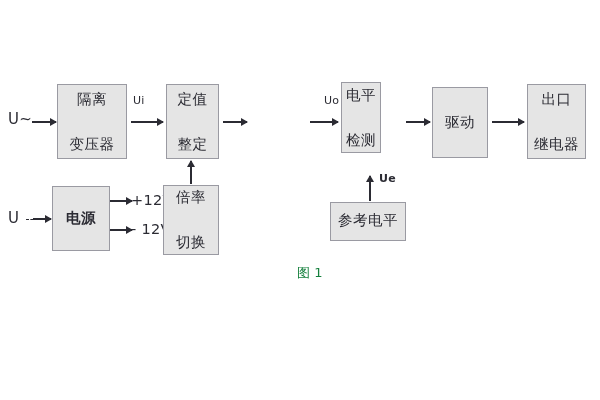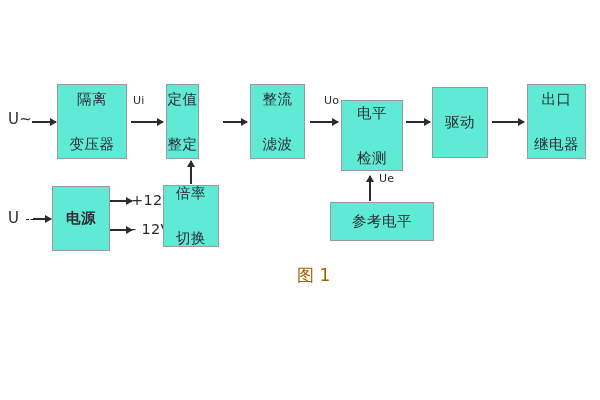--- a/index.html
+++ b/index.html
@@ -15,21 +15,21 @@
     position: relative;
     width: 600px;
     height: 400px;
     background: #ffffff;
     overflow: hidden;
   }
   .box {
     position: absolute;
     box-sizing: border-box;
     border: 1.3px solid #9a9aa2;
-    background: #5eead4;
+    background: #e5e5e5;
     display: flex;
     flex-direction: column;
     align-items: center;
     justify-content: center;
     color: #2b2b33;
     font-size: 14.5px;
     line-height: 1.15;
   }
   .box .ln {
     display: block;
@@ -44,23 +44,23 @@
   }
   .lbl {
     position: absolute;
     font-size: 11px;
     white-space: nowrap;
     color: #2b2b33;
     letter-spacing: 0.3px;
   }
   .caption {
     position: absolute;
-    font-size: 17px;
+    font-size: 13px;
     white-space: nowrap;
-    color: #a16207;
+    color: #15803d;
   }
   
   .arrow-r {
     position: absolute;
     height: 2px;
     background: #2b2b33;
   }
   .arrow-r::after {
     content: "";
     position: absolute;
@@ -102,36 +102,32 @@
   <div class="arrow-r" style="left:32px; top:121px; width:24px;"></div>
 
   <div class="box" style="left:57px; top:84px; width:70px; height:75px;">
     <span class="ln">隔离</span>
     <span class="ln">变压器</span>
   </div>
 
   <div class="lbl" style="left:133px; top:94px;">Ui</div>
   <div class="arrow-r" style="left:131px; top:121px; width:32px;"></div>
 
-  <div class="box" style="left:166px; top:84px; width:33px; height:75px;">
+  <div class="box" style="left:166px; top:84px; width:53px; height:75px;">
     <span class="ln">定值</span>
     <span class="ln">整定</span>
   </div>
 
   <div class="arrow-r" style="left:223px; top:121px; width:24px;"></div>
 
-  <div class="box" style="left:250px; top:84px; width:55px; height:75px;">
-    <span class="ln">整流</span>
-    <span class="ln">滤波</span>
-  </div>
 
   <div class="lbl" style="left:324px; top:94px;">Uo</div>
   <div class="arrow-r" style="left:310px; top:121px; width:28px;"></div>
 
-  <div class="box" style="left:341px; top:100px; width:62px; height:71px;align-items:center;">
+  <div class="box" style="left:341px; top:82px; width:40px; height:71px;align-items:center;">
     <span class="ln">电平</span>
     <span class="ln">检测</span>
   </div>
 
   <div class="arrow-r" style="left:406px; top:121px; width:24px;"></div>
 
   <div class="box single" style="left:432px; top:87px; width:56px; height:71px;">
     <span class="ln">驱动</span>
   </div>
 
@@ -150,29 +146,29 @@
   <div class="box single" style="left:52px; top:186px; width:58px; height:65px;font-weight:bold;">
     <span class="ln">电源</span>
   </div>
 
   <div class="arrow-r" style="left:110px; top:200px; width:22px;"></div>
   <div class="lbl" style="left:131px; top:192px; font-size:14.5px;">+12V</div>
 
   <div class="arrow-r" style="left:110px; top:229px; width:22px;"></div>
   <div class="lbl" style="left:131px; top:221px; font-size:14.5px;">- 12V</div>
 
-  <div class="box" style="left:163px; top:185px; width:56px; height:62px;">
+  <div class="box" style="left:163px; top:185px; width:56px; height:70px;">
     <span class="ln">倍率</span>
     <span class="ln">切换</span>
   </div>
 
   <div class="arrow-u" style="left:190px; top:161px; height:23px;"></div>
 
-  <div class="box single" style="left:330px; top:202px; width:104px; height:39px;">
+  <div class="box single" style="left:330px; top:202px; width:76px; height:39px;font-family:Liberation Mono, monospace;">
     <span class="ln">参考电平</span>
   </div>
 
   <div class="arrow-u" style="left:369px; top:176px; height:25px;"></div>
-  <div class="lbl" style="left:379px; top:172px;">Ue</div>
+  <div class="lbl" style="left:379px; top:172px;font-weight:bold;">Ue</div>
 
   <div class="caption" style="left:297px; top:264px;">图 1</div>
 
 </div>
 
 </body></html>

